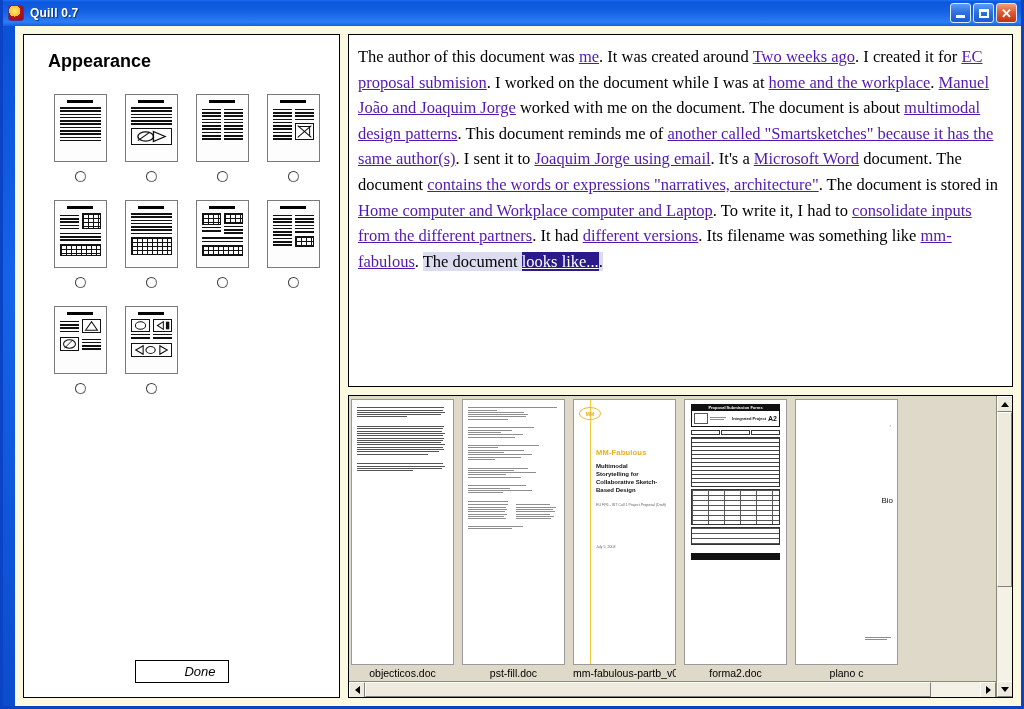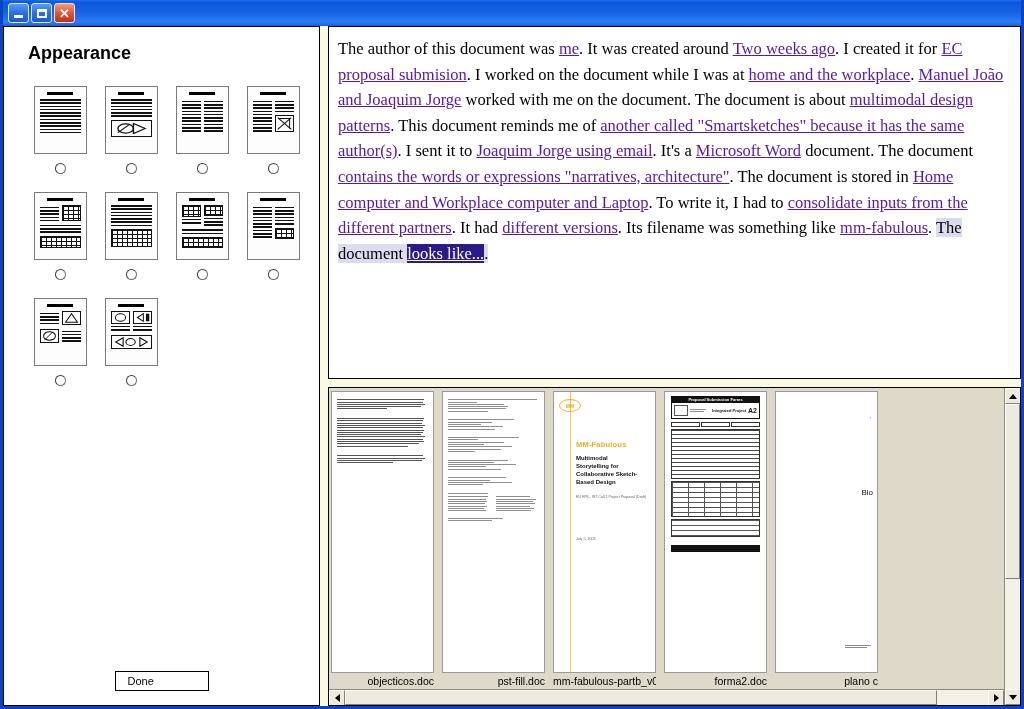--- a/index.html
+++ b/index.html
@@ -70,23 +70,25 @@
     padding: 3px 8px; cursor: default; white-space: nowrap;
   }
   .menu-spacer { flex: 1; }
   .mnemo { text-decoration: underline; }
 
   
   #client {
     flex: 1;
     background: #fbf9e0;
     position: relative;
+    padding: 8px;
     display: flex;
     gap: 8px;
     overflow: hidden;
+    margin-left: 12px;
   }
 
   
   #appearance-panel {
     width: 317px; min-width: 317px;
     background: #ffffff;
     border: 1px solid #000;
     position: relative;
     display: flex; flex-direction: column;
   }
@@ -118,25 +120,26 @@
   }
 
   #button-area {
     margin-top: auto;
     padding: 0 0 14px 0;
     display: flex; flex-direction: column; align-items: center; gap: 7px;
   }
   .btn {
     background: #ffffff;
     border: 1px solid #000;
-    font-size: 11px; color: #000;
+    font-size: 13px; color: #000;
     padding: 3px 12px;
     font-family: "Liberation Sans", sans-serif;
     cursor: default;
-    text-align: left;
+    text-align: right;
+    font-style: italic;
   }
   #btn-done { width: 94px; }
   #btn-row { display: flex; gap: 8px; }
 
   
   #right-col {
     flex: 1;
     display: flex; flex-direction: column;
     gap: 8px;
     min-width: 0;
@@ -200,21 +203,21 @@
   .doc-page {
     flex: 1;
     background: #ffffff;
     border: 1px solid #9a9a9a;
     position: relative;
     overflow: hidden;
     min-height: 0;
   }
   .doc-label {
     font-size: 10.5px; color: #000;
-    text-align: right;
+    text-align: center;
     padding: 2px 0 2px 0;
     white-space: nowrap;
     overflow: hidden;
     font-family: "Liberation Sans", sans-serif;
   }
   
   .ft { background: #8f8f8f; height: 1px; margin: 1.6px 0; }
   .ft.d { background: #555; }
   .doc-body { padding: 6px 5px; }
   .doc-body.tight .ft { margin: 1.3px 0; }
@@ -293,20 +296,24 @@
       repeating-linear-gradient(to bottom, #111 0 1px, transparent 1px 4px);
     height: 20px; margin-top: 3px;
   }
 </style>
 </head>
 <body>
 
 <div id="window">
 
   <div id="titlebar">
+    <div id="titlebar-left">
+      <span class="app-icon"></span>
+      <span id="title-text">Quill 0.7</span>
+    </div>
     <div id="titlebar-buttons">
       <div class="tb-btn tb-min">
           <i></i>
         </div>
       <div class="tb-btn tb-max">
           <i></i>
         </div>
       <div class="tb-btn tb-close">
           <span>✕</span>
         </div>

